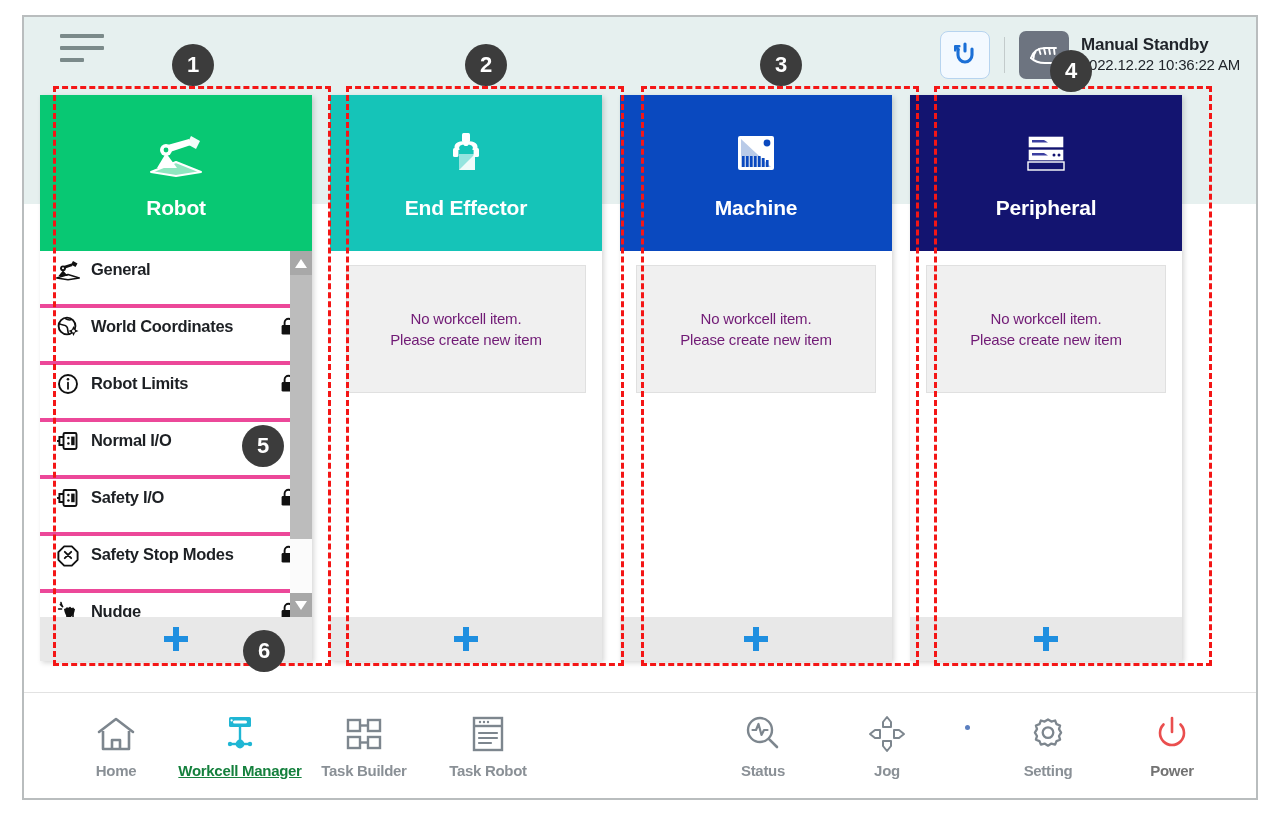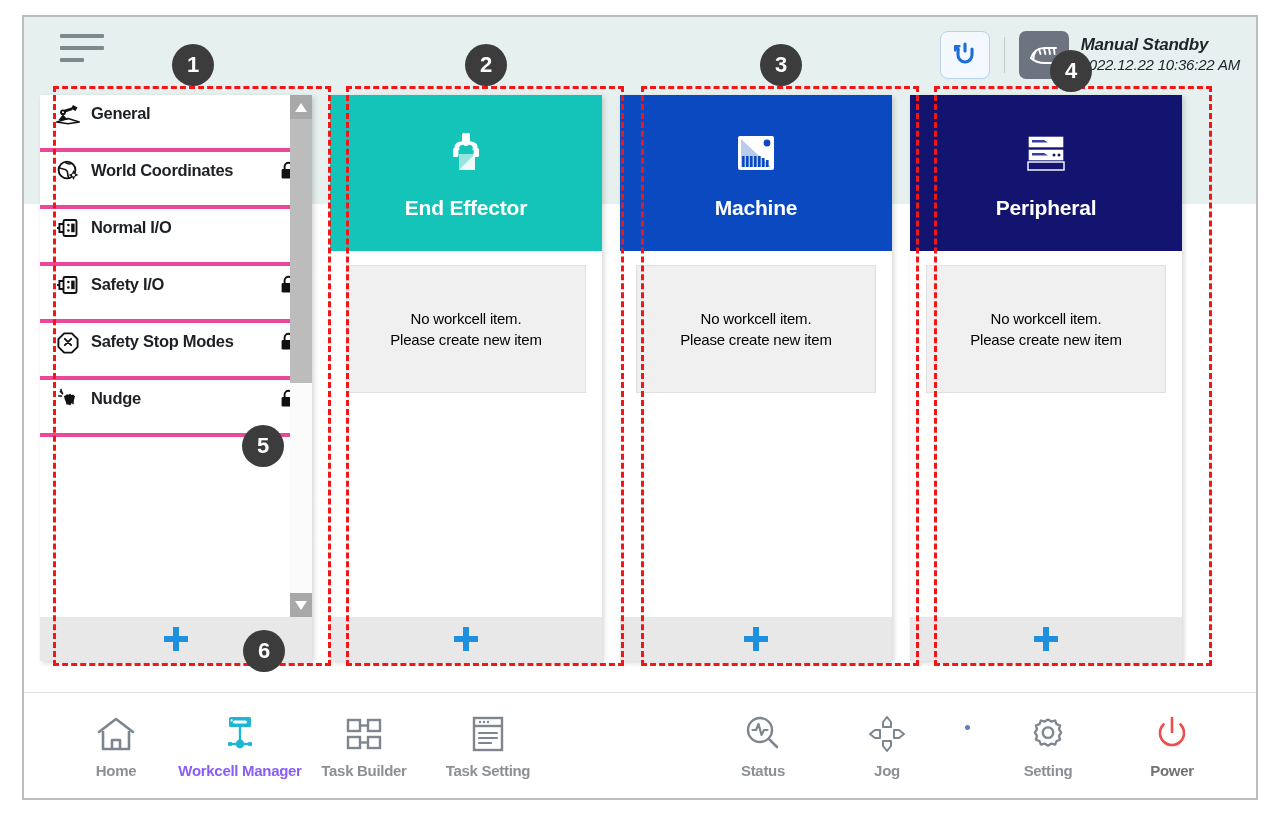--- a/index.html
+++ b/index.html
@@ -84,21 +84,20 @@
   .mode-icon {
     width: 50px; height: 48px;
     border-radius: 7px;
     background: #6d7480;
     display: flex; align-items: center; justify-content: center;
   }
   .status-text {
     margin-left: 12px;
     line-height: 1.22;
     white-space: nowrap;
-    font-style: italic;
   }
   .status-title {
     font-size: 17px;
     font-weight: bold;
     color: #21252b;
     letter-spacing: -0.2px;
   }
   .status-time {
     font-size: 15px;
     color: #21252b;
@@ -155,21 +154,21 @@
     background: #f0f0f0;
     border: 1px solid #e0e0e0;
     display: flex;
     flex-direction: column;
     align-items: center;
     justify-content: center;
     gap: 4px;
   }
   .empty-box span {
     font-size: 15px;
-    color: #000000;
+    color: #701a75;
     letter-spacing: -0.2px;
   }
 
   
   .menu { position: relative; height: 100%; }
   .menu-item {
     display: flex;
     align-items: center;
     height: 57px;
     padding: 0 10px 16px 11px;
@@ -267,21 +266,21 @@
     gap: 7px;
     cursor: pointer;
   }
   .nav-item .nv-ic { height: 42px; display: flex; align-items: center; justify-content: center; }
   .nav-item .nv-label {
     font-size: 15px;
     font-weight: bold;
     color: #8a9096;
     letter-spacing: -0.3px;
   }
-  .nav-item.active .nv-label { color: #8b5cf6; }
+  .nav-item.active .nv-label { color: #15803d; text-decoration: underline; }
   .nav-item.power .nv-label { color: #737373; }
   .nav-dot {
     width: 5px; height: 5px;
     border-radius: 50%;
     background: #5b7fbf;
     margin: 12px 16px 0 16px;
   }
 
   
   .ann {
@@ -345,20 +344,36 @@
         <div class="status-text">
           <div class="status-title">Manual Standby</div>
           <div class="status-time">2022.12.22 10:36:22 AM</div>
         </div>
       </div>
     </div>
 
     <div class="columns">
 
       <div class="col">
+        <div class="col-head" style="background:#08c873;">
+          <div class="ic">
+            <svg width="58" height="52" viewBox="0 0 58 52">
+              <g fill="#ffffff">
+                <path d="M44 8 l9 5 -4 8 -9 -5 z" opacity="0.95"></path>
+                <path d="M17 18 L42 11 l2 6 -24 8 z"></path>
+                <circle cx="19" cy="22" r="6"></circle>
+                <circle cx="19" cy="22" r="2.4" fill="#08c873"></circle>
+                <path d="M19 25 L30 40 L10 40 z"></path>
+              </g>
+              <path d="M4 44 L29 34 L54 44 L29 48 z" fill="#ffffff" opacity="0.55"></path>
+              <path d="M4 44 L29 34 L54 44 L29 48 z" fill="none" stroke="#ffffff" stroke-width="2" stroke-linejoin="round"></path>
+            </svg>
+          </div>
+          <div class="col-title">Robot</div>
+        </div>
         <div class="col-body">
           <div class="menu">
 
             <div class="menu-item">
               <span class="mi-ic">
                 <svg width="24" height="22" viewBox="0 0 24 22">
                   <g fill="#111111">
                     <path d="M17 2 l4.5 2.6 -2 3.4 -4.5 -2.6 z"></path>
                     <path d="M6 7.5 L15.5 4.5 l1 2.6 -9.5 3.2 z"></path>
                     <circle cx="7" cy="9.3" r="2.9"></circle>
@@ -384,20 +399,36 @@
               </span>
               <span class="mi-label">World Coordinates</span>
               <span class="mi-lock">
                 <svg width="17" height="19" viewBox="0 0 17 19">
                   <path d="M4.6 8 V5.6 a3.9 3.9 0 0 1 7.8 0 V8" fill="none" stroke="#111111" stroke-width="1.9"></path>
                   <rect x="1.6" y="8" width="13.8" height="9.6" rx="1.4" fill="#111111"></rect>
                 </svg>
               </span>
             </div>
 
+            <div class="menu-item">
+              <span class="mi-ic">
+                <svg width="24" height="24" viewBox="0 0 24 24">
+                  <circle cx="12" cy="12" r="9" fill="none" stroke="#111111" stroke-width="1.9"></circle>
+                  <circle cx="12" cy="7.3" r="1.3" fill="#111111"></circle>
+                  <path d="M12 10.6 V16.8" stroke="#111111" stroke-width="1.8" stroke-linecap="round"></path>
+                </svg>
+              </span>
+              <span class="mi-label">Robot Limits</span>
+              <span class="mi-lock">
+                <svg width="17" height="19" viewBox="0 0 17 19">
+                  <path d="M4.6 8 V5.6 a3.9 3.9 0 0 1 7.8 0 V8" fill="none" stroke="#111111" stroke-width="1.9"></path>
+                  <rect x="1.6" y="8" width="13.8" height="9.6" rx="1.4" fill="#111111"></rect>
+                </svg>
+              </span>
+            </div>
 
             <div class="menu-item">
               <span class="mi-ic">
                 <svg width="24" height="24" viewBox="0 0 24 24">
                   <rect x="7.5" y="4" width="13" height="16" rx="1.4" fill="none" stroke="#111111" stroke-width="1.9"></rect>
                   <circle cx="12.4" cy="9" r="1.25" fill="#111111"></circle>
                   <circle cx="12.4" cy="14.6" r="1.25" fill="#111111"></circle>
                   <rect x="15.2" y="7.6" width="3.4" height="8.6" fill="#111111"></rect>
                   <path d="M7.5 8 H3.4 V16 H7.5" fill="none" stroke="#111111" stroke-width="1.9"></path>
                   <path d="M3.4 12 H1" stroke="#111111" stroke-width="1.9"></path>
@@ -624,21 +655,21 @@
           <span class="nv-ic">
             <svg width="40" height="38" viewBox="0 0 40 38">
               <rect x="6" y="3" width="28" height="32" fill="none" stroke="#7d868e" stroke-width="2.4"></rect>
               <path d="M6 11 H34" stroke="#7d868e" stroke-width="2.4"></path>
               <circle cx="12" cy="7" r="1.2" fill="#7d868e"></circle>
               <circle cx="16" cy="7" r="1.2" fill="#7d868e"></circle>
               <circle cx="20" cy="7" r="1.2" fill="#7d868e"></circle>
               <path d="M11 18 H29 M11 23 H29 M11 28 H23" stroke="#7d868e" stroke-width="2.2" stroke-linecap="round"></path>
             </svg>
           </span>
-          <span class="nv-label">Task Setting</span>
+          <span class="nv-label">Task Robot</span>
         </div>
       </div>
 
       <div class="nav-right">
 
         <div class="nav-item">
           <span class="nv-ic">
             <svg width="40" height="38" viewBox="0 0 40 38">
               <circle cx="17" cy="15" r="12" fill="none" stroke="#7d868e" stroke-width="2.4"></circle>
               <path d="M9.5 15 h3.5 l2.5 -6 3 11 2.5 -5 h3.5" fill="none" stroke="#7d868e" stroke-width="2.2" stroke-linecap="round" stroke-linejoin="round"></path>

